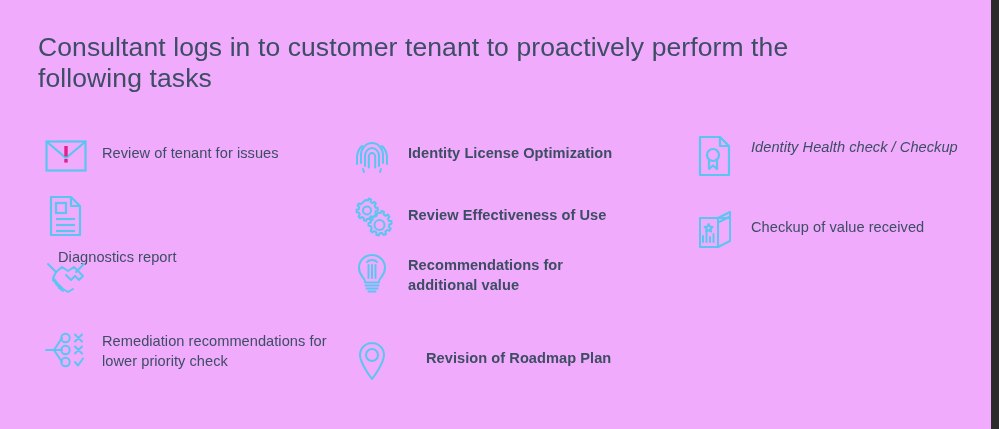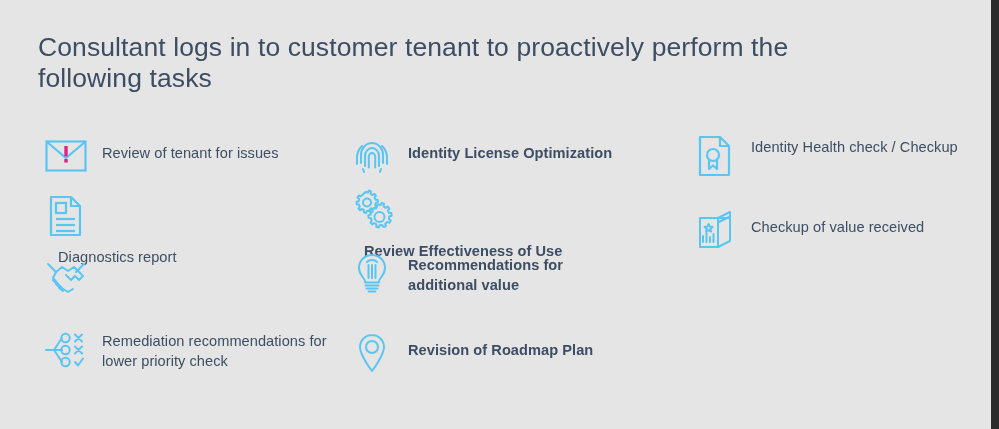--- a/index.html
+++ b/index.html
@@ -13,21 +13,21 @@
     position: relative;
     overflow: hidden;
     font-family: "Liberation Sans", sans-serif;
     -webkit-font-smoothing: antialiased;
   }
   .slide {
     position: absolute;
     left: 0; top: 0;
     width: 991px;
     height: 429px;
-    background: #e5e5e5;
+    background: #f0abfc;
     overflow: hidden;
   }
   .edge-bar {
     position: absolute;
     right: 0; top: 0;
     width: 8px;
     height: 429px;
     background: #2b2b2b;
   }
   .title {
@@ -84,26 +84,26 @@
   .item.two-line .item-label { padding-top: 4px; }
 
   
   .c1-i0 { top: 6px;   }
   .c1-i1 { top: 66px; flex-direction: column;  }
   .c1-i2 { top: 128px; }
   .c1-i3 { top: 200px; }
 
   
   .c2-i0 { top: 6px;   }
-  .c2-i1 { top: 60px; flex-direction: column;  }
+  .c2-i1 { top: 68px;  }
   .c2-i2 { top: 124px; }
-  .c2-i3 { top: 203px; }
+  .c2-i3 { top: 211px; gap: 18px; }
 
   
-  .c3-i0 { top: 6px;  }
+  .c3-i0 { top: 6px; font-style: italic;  }
   .c3-i1 { top: 80px; }
 </style>
 </head>
 <body>
 
 <div class="slide">
 
   <h1 class="title">Consultant logs in to customer tenant to proactively perform the following tasks</h1>
 
   <div class="grid">

